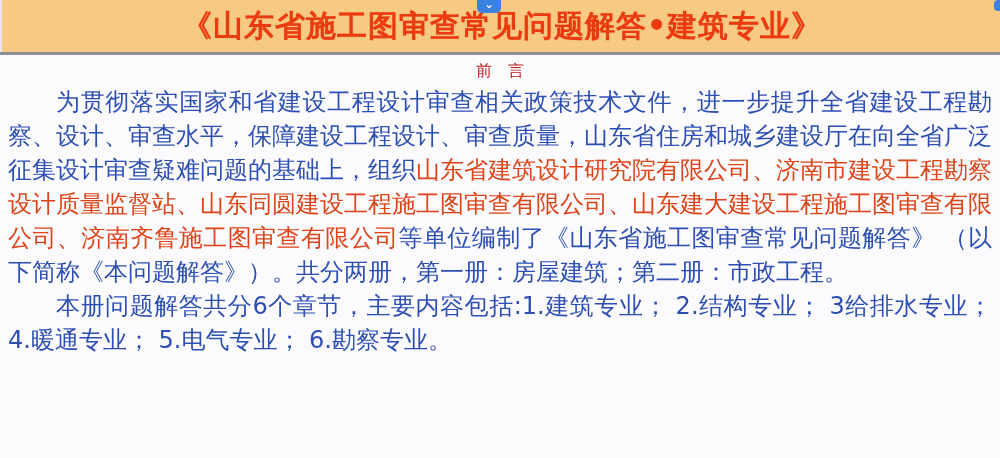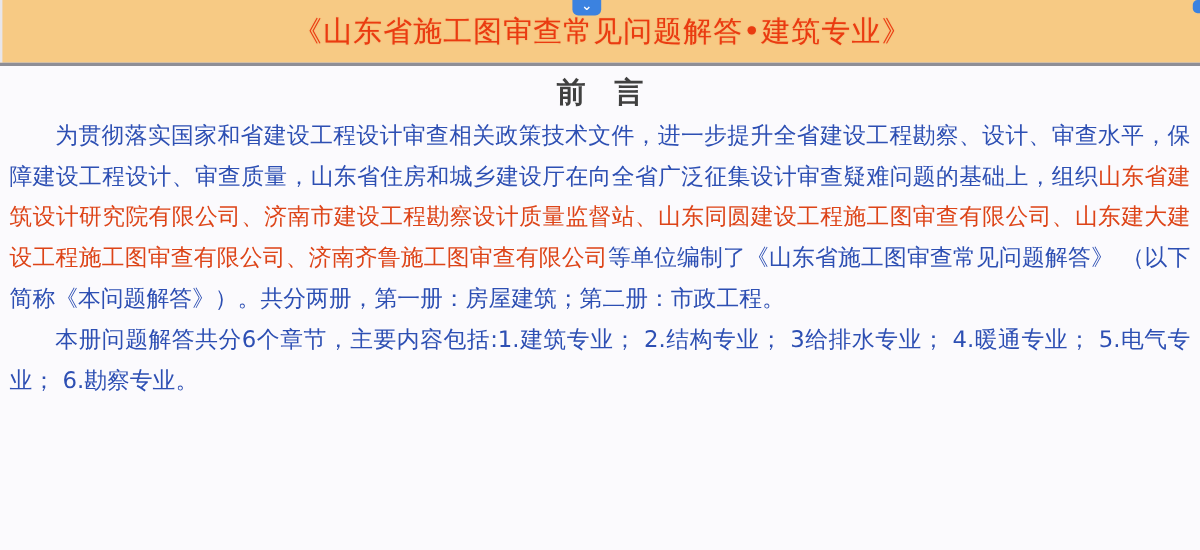--- a/index.html
+++ b/index.html
@@ -20,22 +20,22 @@
     width: 100%;
     height: 52px;
     background: #f7ca84;
     display: flex;
     align-items: center;
     justify-content: center;
     border-left: 2px solid #e8e6ea;
   }
   .banner .title {
     color: #ea3b10;
-    font-size: 24px;
-    font-weight: 400;
+    font-size: 30px;
+    font-weight: 700;
     letter-spacing: 1px;
     white-space: nowrap;
     text-shadow: 0 0 1px rgba(234,59,16,.4);
   }
   .collapse-tab {
     position: absolute;
     top: 0;
     left: 477px;
     width: 24px;
     height: 13px;
@@ -70,29 +70,29 @@
     height: 3px;
     background: #8e8e96;
   }
   
   .content {
     padding: 4px 8px 0 8px;
     background: #fbfafd;
   }
   .heading {
     text-align: center;
-    color: #404040;
-    font-size: 24px;
-    font-weight: 700;
+    color: #b91c1c;
+    font-size: 16px;
+    font-weight: 400;
     margin: 2px 0 3px 0;
   }
   .content p {
     margin: 0;
     text-indent: 2em;
-    font-size: 19px;
+    font-size: 24px;
     line-height: 34px;
     text-align: justify;
     color: #2d4fb3;
     word-break: break-all;
   }
   .t-blue { color: #2d4fb3; }
   .t-red  { color: #dd4418; }
 </style>
 </head>
 <body>

